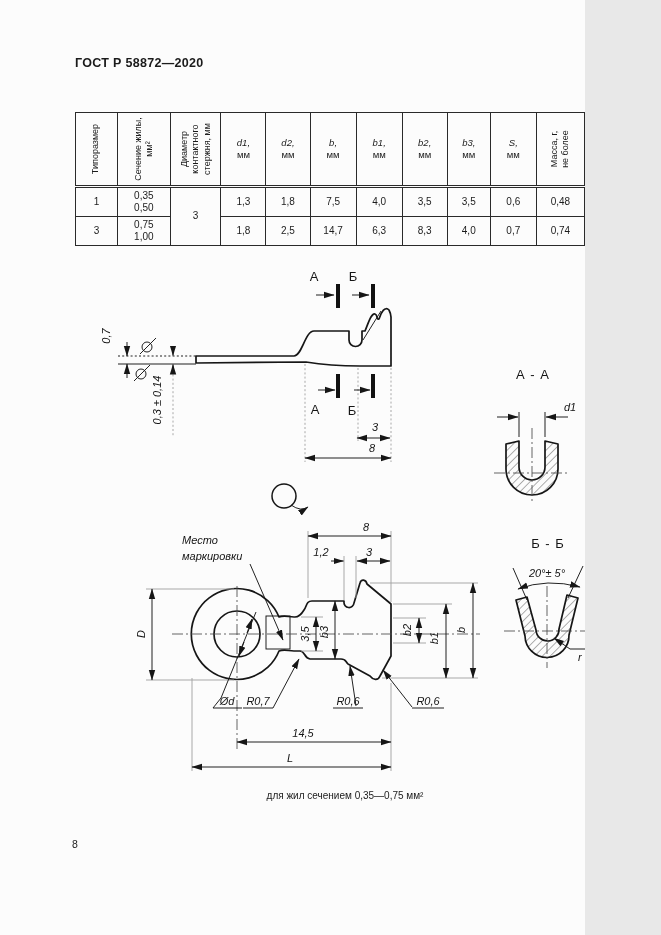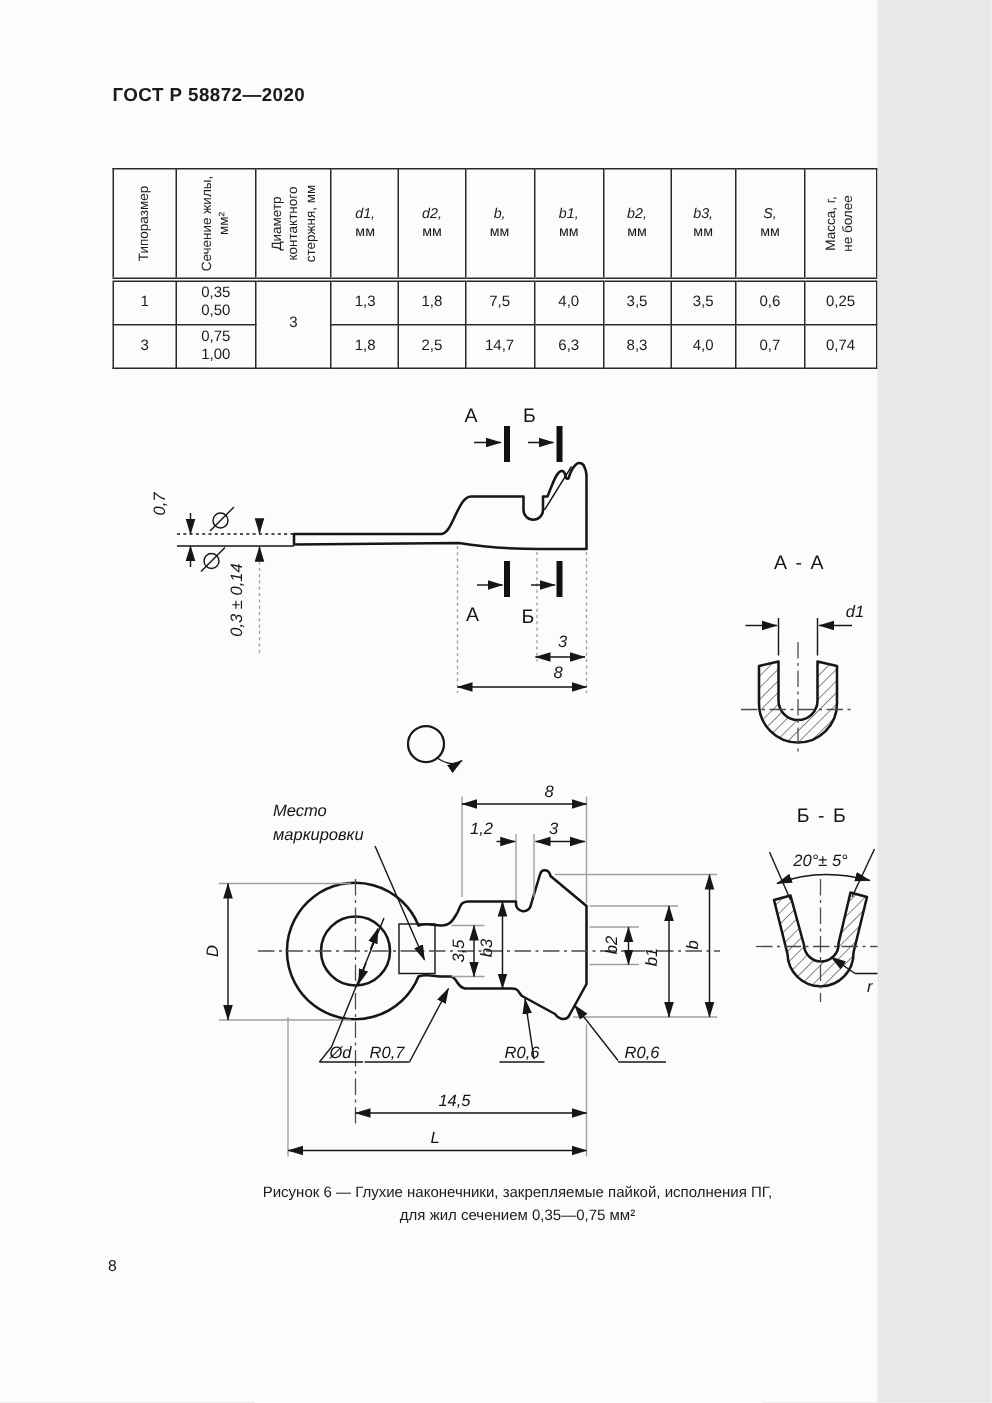--- a/index.html
+++ b/index.html
@@ -132,21 +132,21 @@
         <td class="val">0,35
 0,50</td>
         <td class="val" rowspan="2">3</td>
         <td class="val">1,3</td>
         <td class="val">1,8</td>
         <td class="val">7,5</td>
         <td class="val">4,0</td>
         <td class="val">3,5</td>
         <td class="val">3,5</td>
         <td class="val">0,6</td>
-        <td class="val">0,25</td>
+        <td class="val">0,48</td>
       </tr>
       <tr>
         <td class="val">3</td>
         <td class="val">0,75
 1,00</td>
         <td class="val">1,8</td>
         <td class="val">2,5</td>
         <td class="val">14,7</td>
         <td class="val">6,3</td>
         <td class="val">8,3</td>
@@ -315,18 +315,17 @@
       <text class="dl" text-anchor="middle" x="547" y="577">20°± 5°</text>
       <g>
         <path class="dim" d="M 570 649 L 554 638" marker-end="url(#ar)"></path>
         <path class="tl" d="M 570 649 H 590"></path>
       </g>
       <text class="dl" x="578" y="661">r</text>
     </g>
   </svg>
 
   <div class="caption">
-    <div>Рисунок 6 — Глухие наконечники, закрепляемые пайкой, исполнения ПГ,</div>
     <div>для жил сечением 0,35—0,75 мм²</div>
   </div>
 
   <div class="pagenum">8</div>
 </div>
 
 </body></html>

